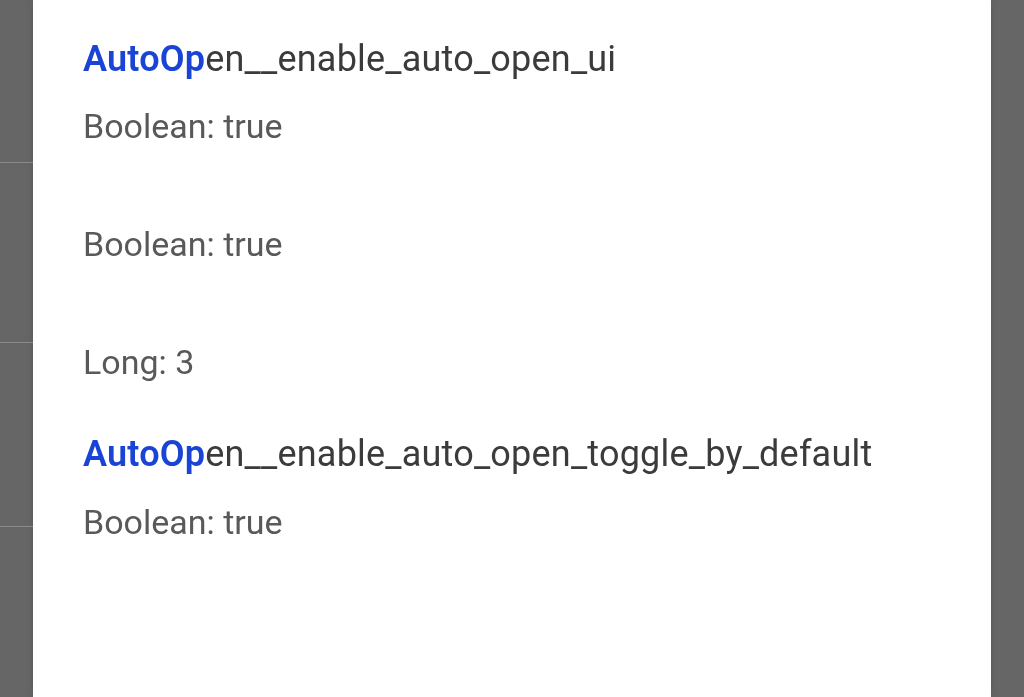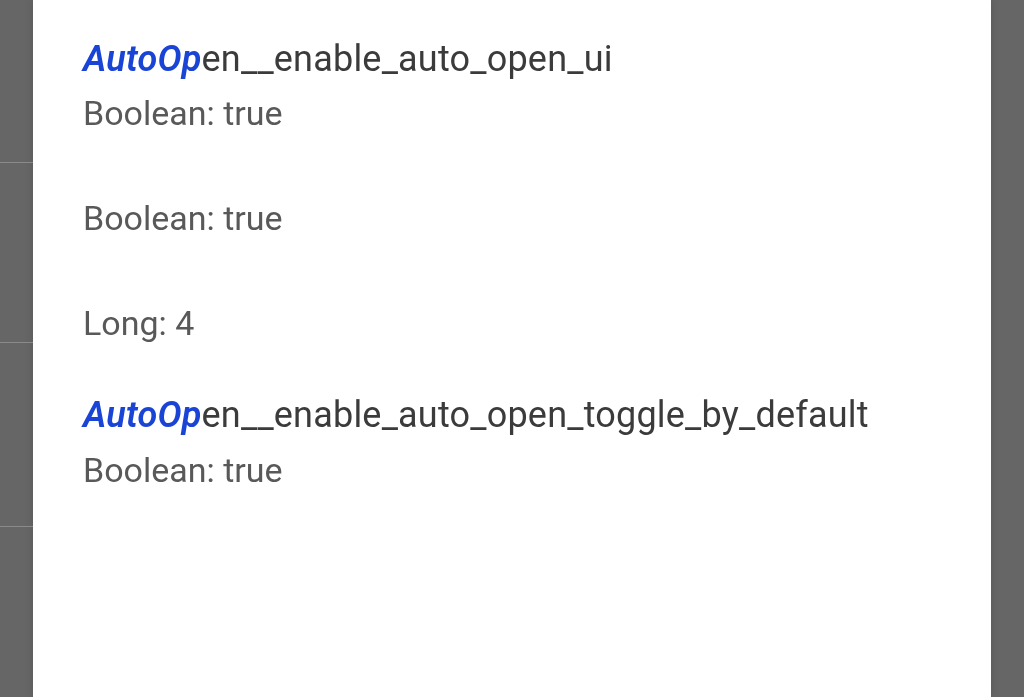--- a/index.html
+++ b/index.html
@@ -25,27 +25,26 @@
     }
     .title {
       font-size: 36px;
       line-height: 1.15;
       color: #3b3b3b;
       letter-spacing: 0.2px;
       font-weight: 400;
     }
     .hl {
       color: #1a44d6;
-      font-style: italic;
       font-weight: 600;
     }
     .sub {
       font-size: 34px;
       color: #595959;
-      margin-top: 13px;
+      margin-top: 26px;
       font-weight: 400;
     }
     
     .bg-rows {
       position: fixed;
       left: 0;
       top: 0;
       width: 1024px;
       height: 697px;
       pointer-events: none;
@@ -70,20 +69,20 @@
 <div class="modal">
   <div id="entries">
       <div class="entry">
         <div class="title"><span class="hl">AutoOp</span><span>en__enable_auto_open_ui</span></div>
         <div class="sub">Boolean: true</div>
       </div>
       <div class="entry">
         <div class="sub">Boolean: true</div>
       </div>
       <div class="entry">
-        <div class="sub">Long: 4</div>
+        <div class="sub">Long: 3</div>
       </div>
       <div class="entry">
         <div class="title"><span class="hl">AutoOp</span><span>en__enable_auto_open_toggle_by_default</span></div>
         <div class="sub">Boolean: true</div>
       </div>
     </div>
 </div>
 
 </body></html>

